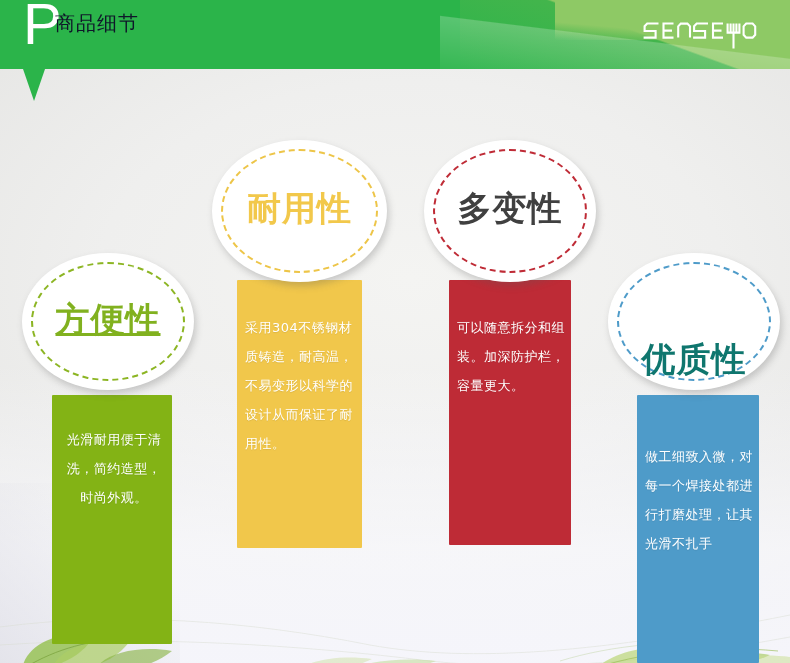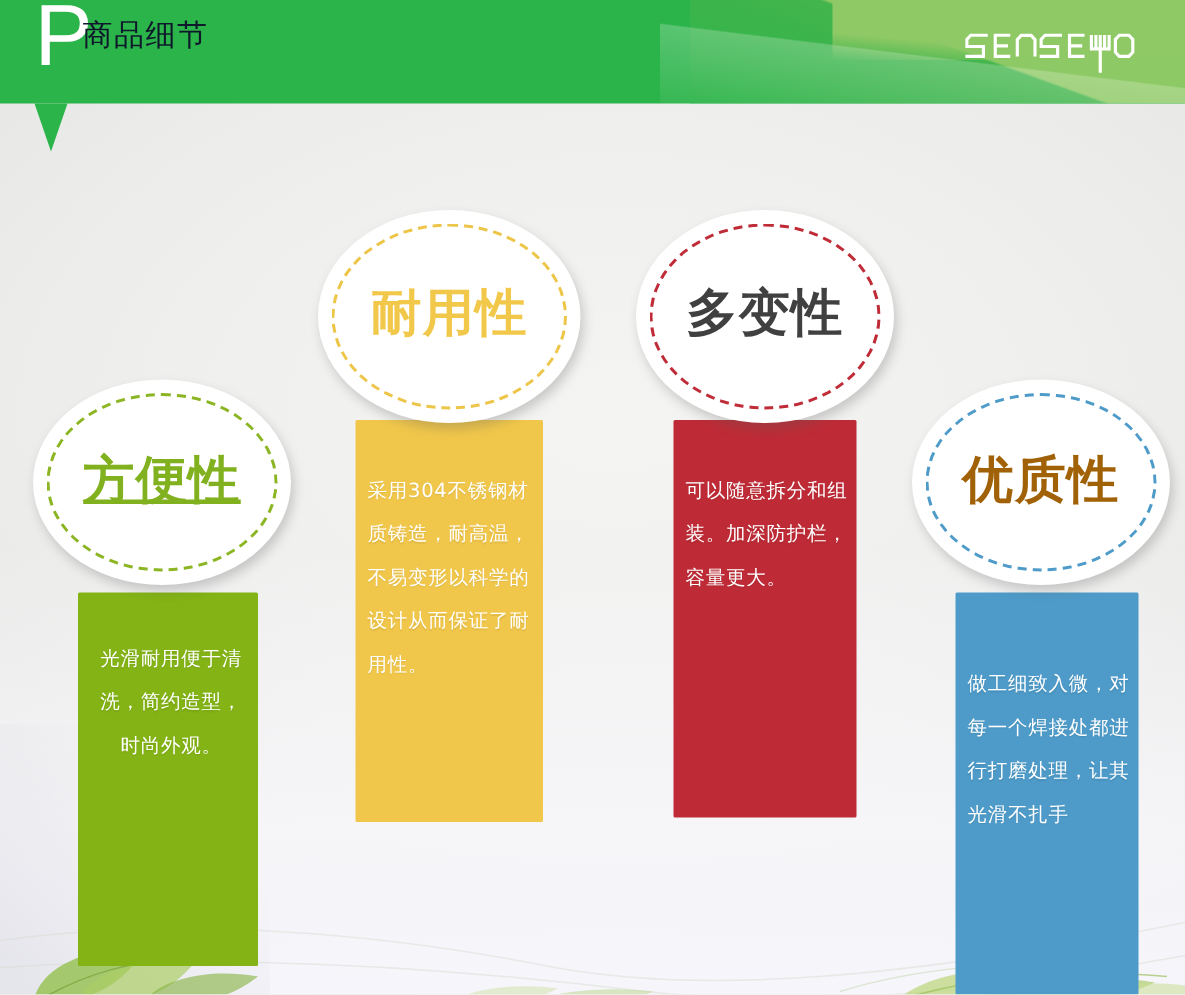--- a/index.html
+++ b/index.html
@@ -168,21 +168,21 @@
 
   
   .dash-green  { border-color: #8cb523; }
   .dash-yellow { border-color: #edc548; }
   .dash-red    { border-color: #bf2b36; }
   .dash-blue   { border-color: #4e9bc9; }
 
   .lbl-green  { color: #81b11f; text-decoration: underline; }
   .lbl-yellow { color: #f2c84b; }
   .lbl-red    { color: #404040; }
-  .lbl-blue   { color: #a16207; }
+  .lbl-blue   { color: #0f766e; margin-top: 40px; }
 
   .bar-green  { background: #83b315; }
   .bar-yellow { background: #f1c74b; }
   .bar-red    { background: #be2b36; }
   .bar-blue   { background: #4e9bc9; }
 </style>
 </head>
 <body>
 
 <div id="page">

